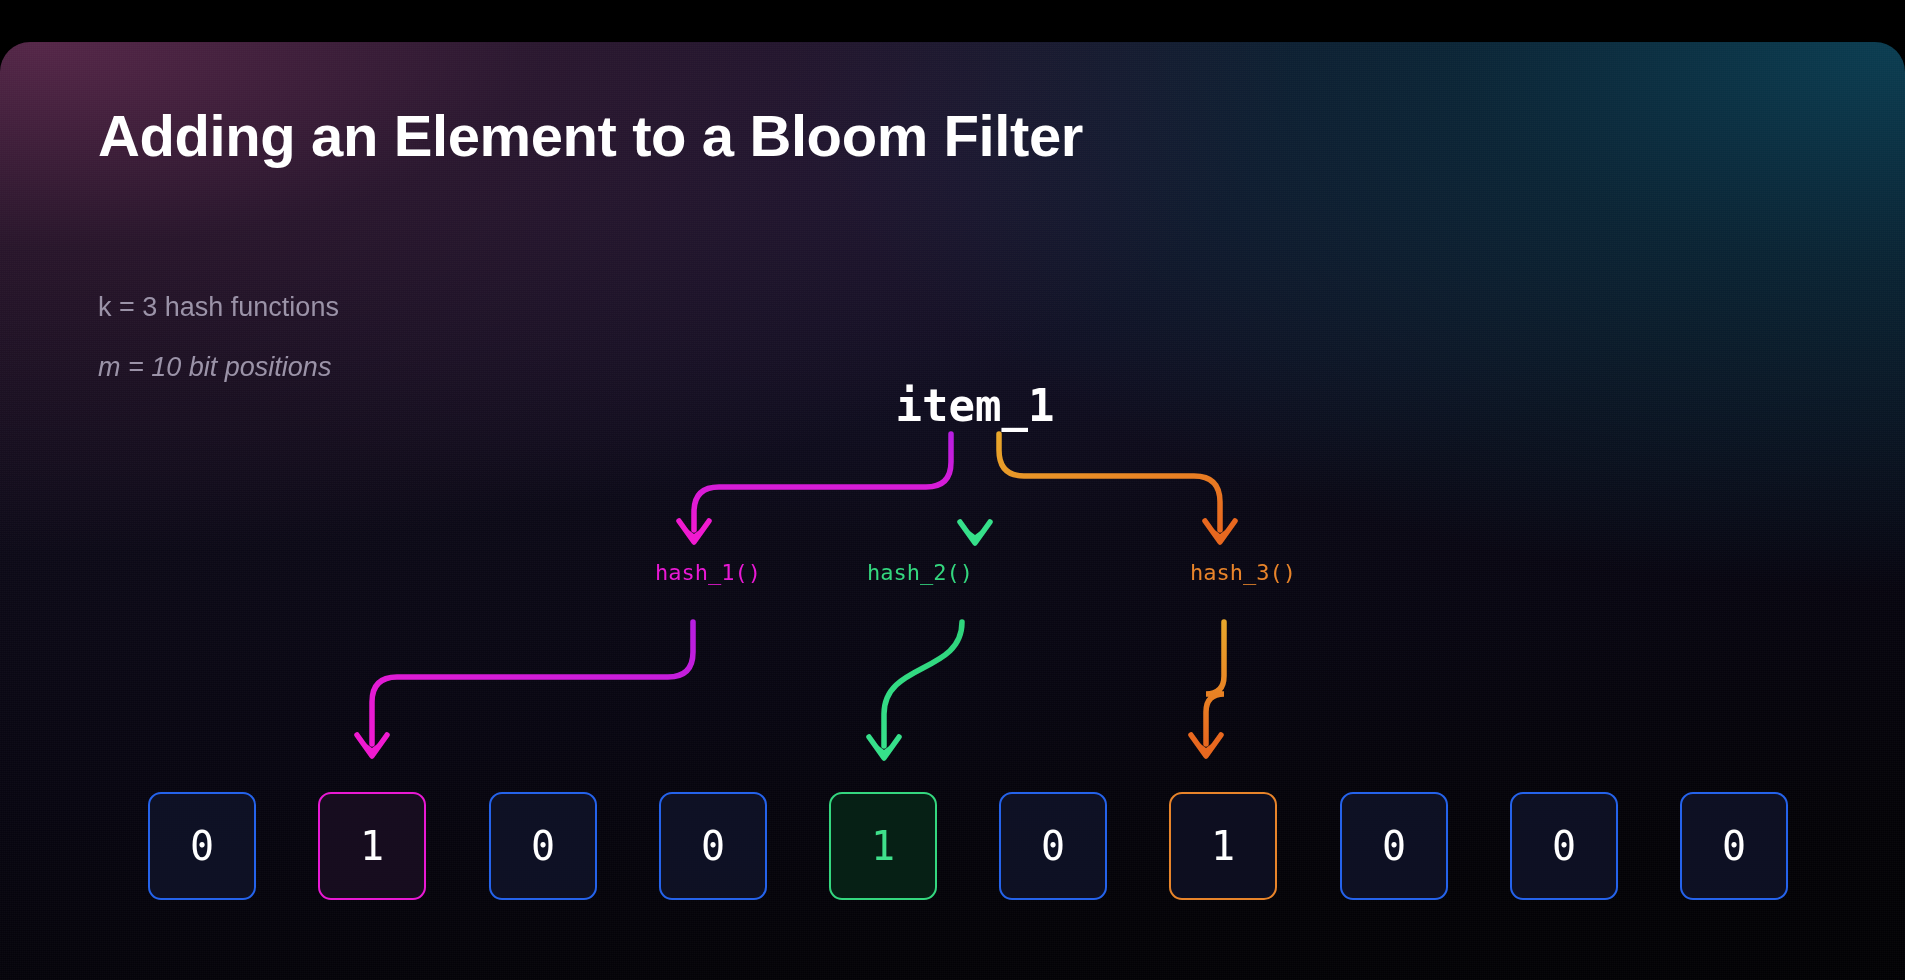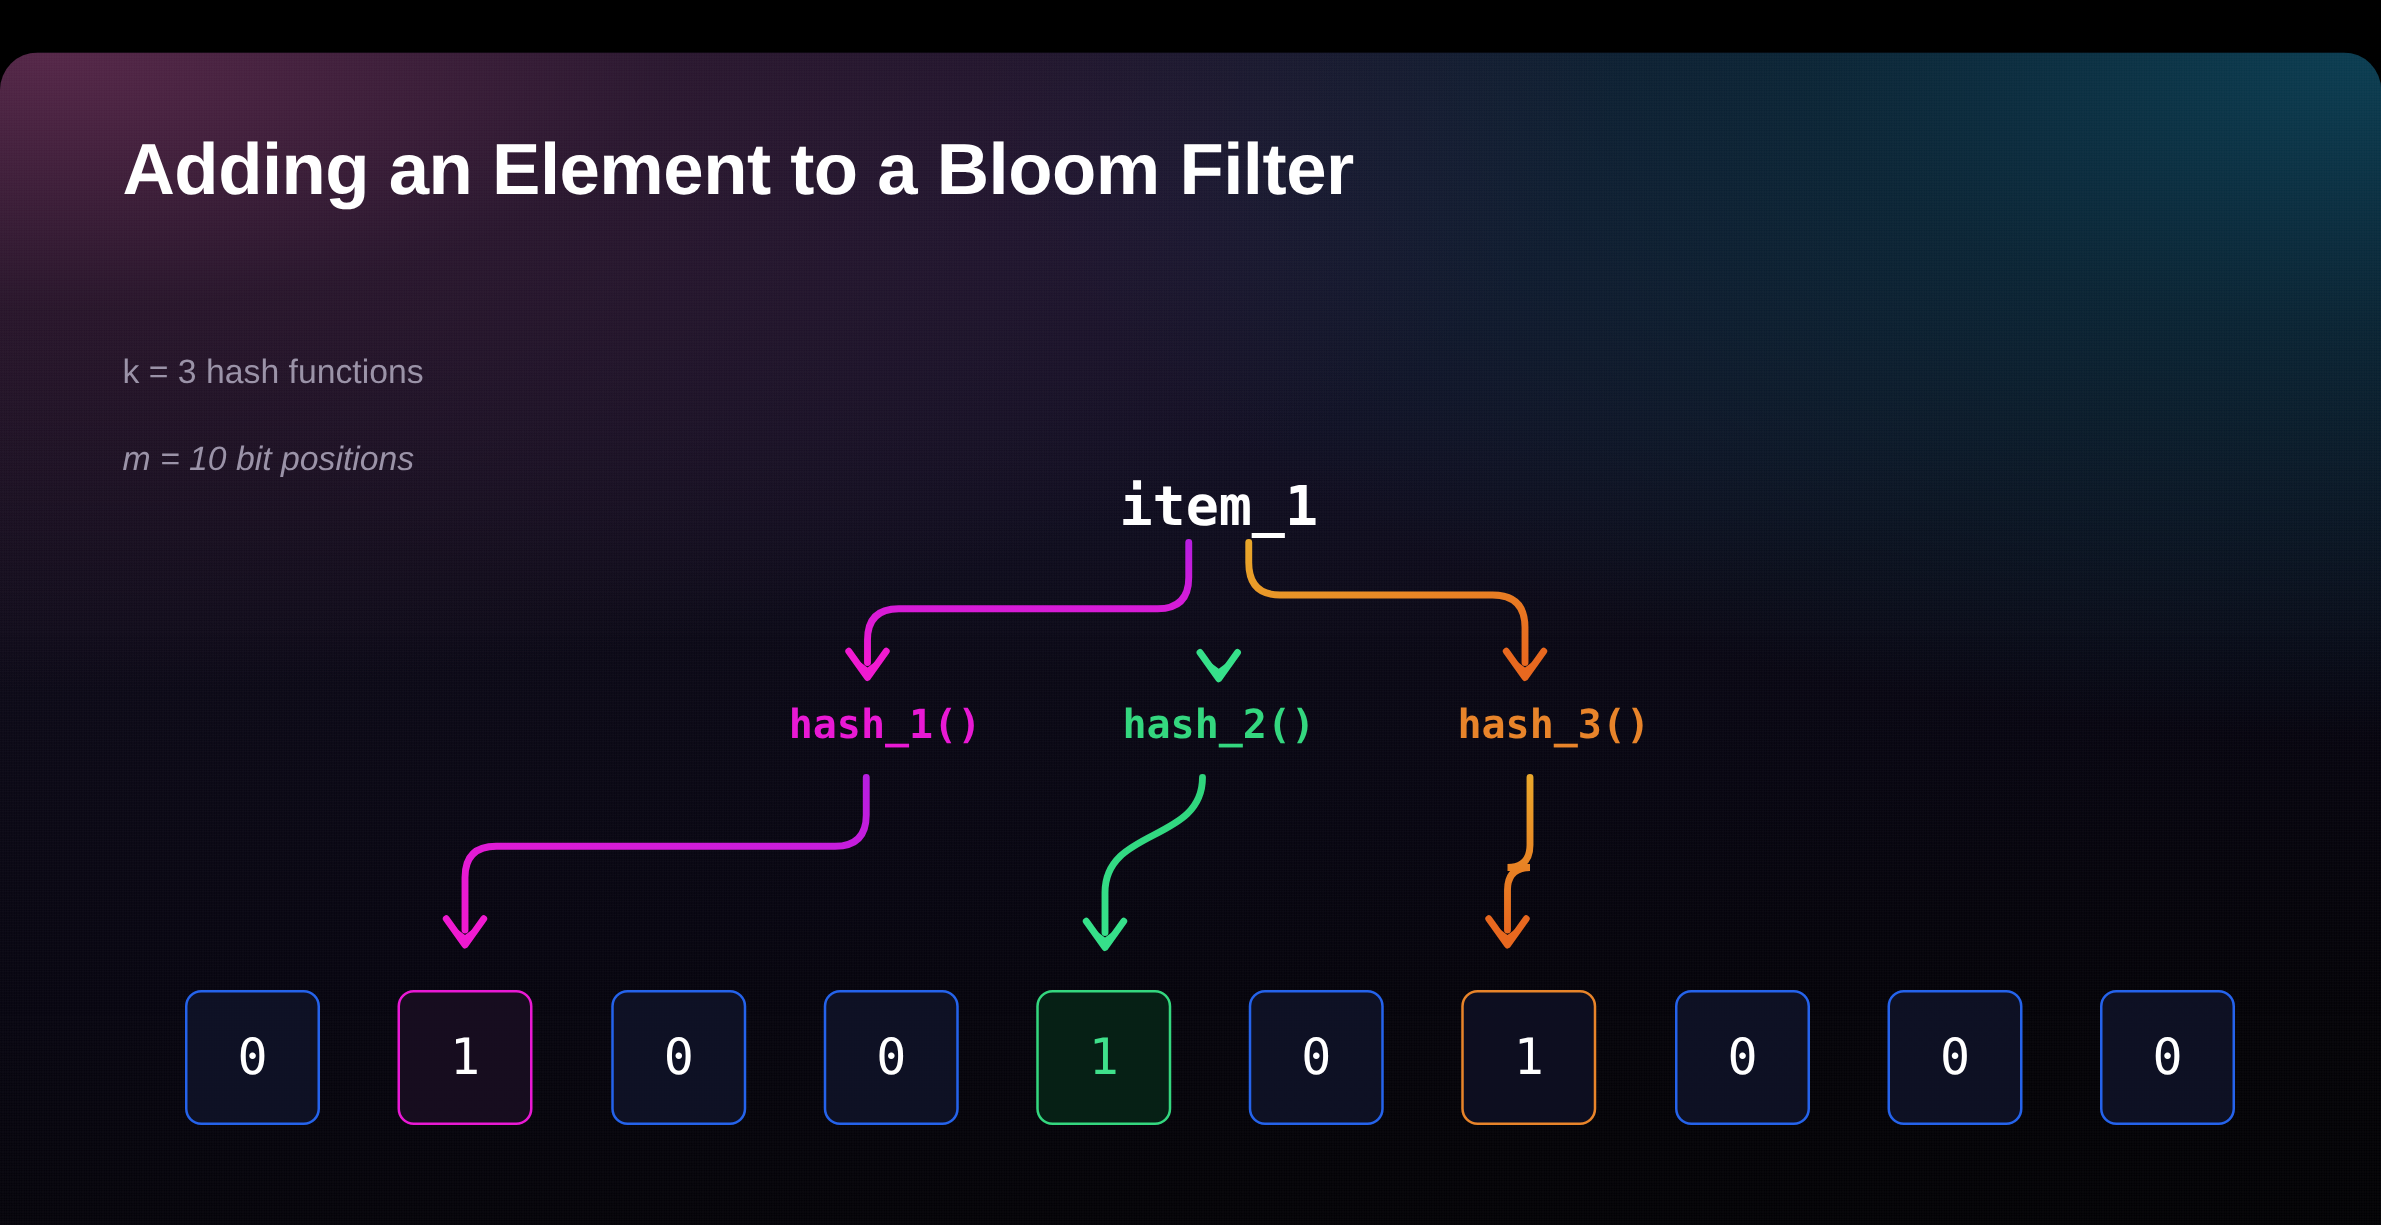--- a/index.html
+++ b/index.html
@@ -39,21 +39,21 @@
     letter-spacing:-0.4px;
     white-space:nowrap;
   }
   .subline {
     position:absolute;
     left:98px;
     font-size:27px;
     color:#9b93a8;
     white-space:nowrap;
   }
-  #sub0 { top:240px; }
+  #sub0 { top:250px; }
   #sub1 { top:310px;font-style:italic; }
 
   #svg-layer {
     position:absolute; left:0; top:0;
     width:1905px; height:980px;
     pointer-events:none;
   }
 
   .node-label {
     position:absolute;
@@ -62,22 +62,22 @@
     transform:translateX(-50%);
   }
   #item-label {
     top:338px;
     font-size:44px;
     color:#ffffff;
     font-weight:bold;
   }
   .hash-label {
     top:518px;
-    font-size:32px;
-    font-weight:bold;
+    font-size:22px;
+    font-weight:normal;
   }
 
   #bit-array {
     position:absolute;
     left:0; top:750px;
     width:1905px;
     height:108px;
   }
   .bit-cell {
     position:absolute;
@@ -174,21 +174,21 @@
     <g>
       <path d="M 1224 580 L 1224 634 Q 1224 652 1206 652 L 1224 652 Q 1206 652 1206 670 L 1206 702" fill="none" stroke="url(#gradO2)" stroke-width="5.5" stroke-linecap="round"></path>
       <path d="M 1190 694 L 1206 716 L 1222 694 L 1206 706 Z" fill="#e8681f"></path>
       <path d="M 1191 693 L 1206 714 L 1221 693" fill="none" stroke="#e8681f" stroke-width="5.5" stroke-linecap="round" stroke-linejoin="round"></path>
     </g>
   </svg>
 
   <div class="node-label" id="item-label" style="left:975px;">item_1</div>
 
   <div class="node-label hash-label" style="left:708px; color:#e919d4;">hash_1()</div>
-  <div class="node-label hash-label" style="left:975px; color:#34d77f;">hash_2()</div>
+  <div class="node-label hash-label" style="left:920px; color:#34d77f;">hash_2()</div>
   <div class="node-label hash-label" style="left:1243px; color:#e8842a;">hash_3()</div>
 
   <div id="bit-array">
     <div class="bit-cell" style="left:148px;">0</div>
     <div class="bit-cell hl-magenta" style="left:318px;">1</div>
     <div class="bit-cell" style="left:489px;">0</div>
     <div class="bit-cell" style="left:659px;">0</div>
     <div class="bit-cell hl-green" style="left:829px;">1</div>
     <div class="bit-cell" style="left:999px;">0</div>
     <div class="bit-cell hl-orange" style="left:1169px;">1</div>

